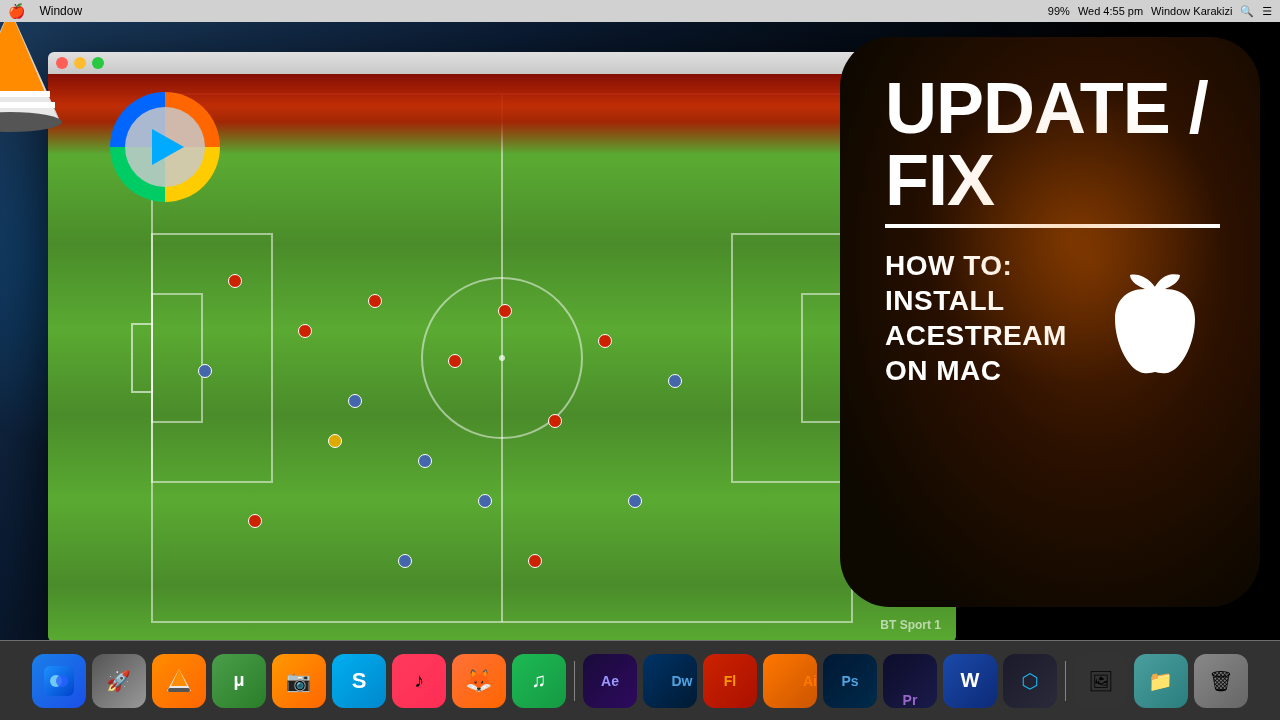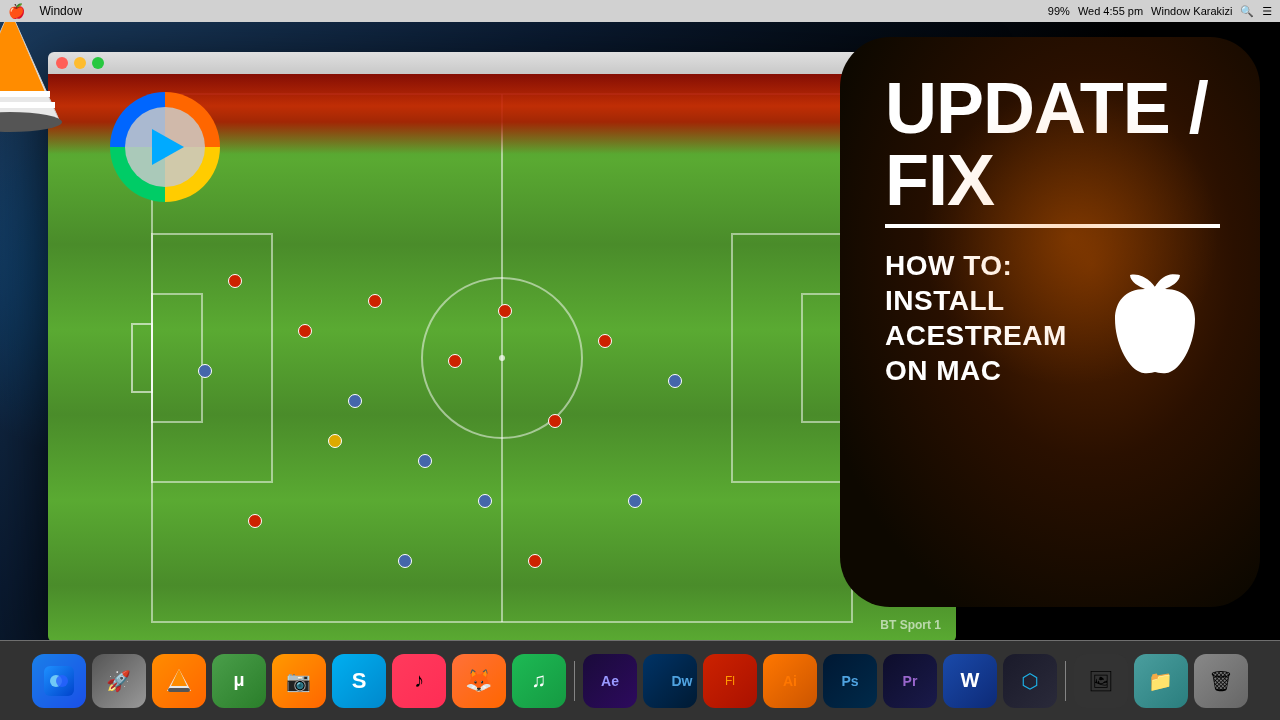--- a/index.html
+++ b/index.html
@@ -299,23 +299,23 @@
     .dock-finder { background: linear-gradient(135deg, #1a7fe8, #1a4fe8); }
     .dock-launchpad { background: linear-gradient(135deg, #e8e8e8, #ccc); }
     .dock-vlc { background: linear-gradient(135deg, #ff8c00, #ff6600); }
     .dock-skype { background: linear-gradient(135deg, #00aff0, #0088cc); }
     .dock-music { background: linear-gradient(135deg, #ff3a5c, #ff2d55); }
     .dock-firefox { background: linear-gradient(135deg, #ff7139, #ff6600); }
     .dock-spotify { background: linear-gradient(135deg, #1db954, #159a42); }
     .dock-ae { background: linear-gradient(135deg, #1a0b3a, #2d0a5e); }
     .dock-dw { background: linear-gradient(135deg, #003366, #001a33); padding-left: 24px; }
     .dock-fl { background: linear-gradient(135deg, #cc2200, #aa1100); }
-    .dock-ai { background: linear-gradient(135deg, #ff7700, #cc5500); }
+    .dock-ai { background: linear-gradient(135deg, #ff7700, #cc5500); justify-content: flex-end; }
     .dock-ps { background: linear-gradient(135deg, #001833, #002a4a); }
-    .dock-pr { background: linear-gradient(135deg, #0d0d2b, #1a1a4a); }
+    .dock-pr { background: linear-gradient(135deg, #0d0d2b, #1a1a4a); align-items: flex-end; }
     .dock-word { background: linear-gradient(135deg, #1a4aaa, #0d2a77); }
     .dock-kodi { background: linear-gradient(135deg, #1a1a2a, #2a2a3a); }
     .dock-finder2 { background: linear-gradient(135deg, #4a9e9e, #2a7e7e); }
     .dock-trash { background: linear-gradient(135deg, #888, #666); }
 
     
     .vlc-circle {
       position: absolute;
       top: 55px;
       left: 30px;
@@ -544,21 +544,21 @@
     <span style="font-size:20px;color:white;">♫</span>
   </div>
   <div class="dock-separator"></div>
   <div class="dock-item dock-ae">
     <span style="font-size:14px;color:#9999ff;font-weight:bold;">Ae</span>
   </div>
   <div class="dock-item dock-dw">
     <span style="font-size:14px;color:#4fa3e0;font-weight:bold;">Dw</span>
   </div>
   <div class="dock-item dock-fl">
-    <span style="font-size:12px;color:#ff9900;font-weight:normal;">Fl</span>
+    <span style="font-size:14px;color:#ff9900;font-weight:bold;">Fl</span>
   </div>
   <div class="dock-item dock-ai">
     <span style="font-size:14px;color:#ff7700;font-weight:bold;">Ai</span>
   </div>
   <div class="dock-item dock-ps">
     <span style="font-size:14px;color:#4fa3e0;font-weight:bold;">Ps</span>
   </div>
   <div class="dock-item dock-pr">
     <span style="font-size:14px;color:#9966cc;font-weight:bold;">Pr</span>
   </div>

